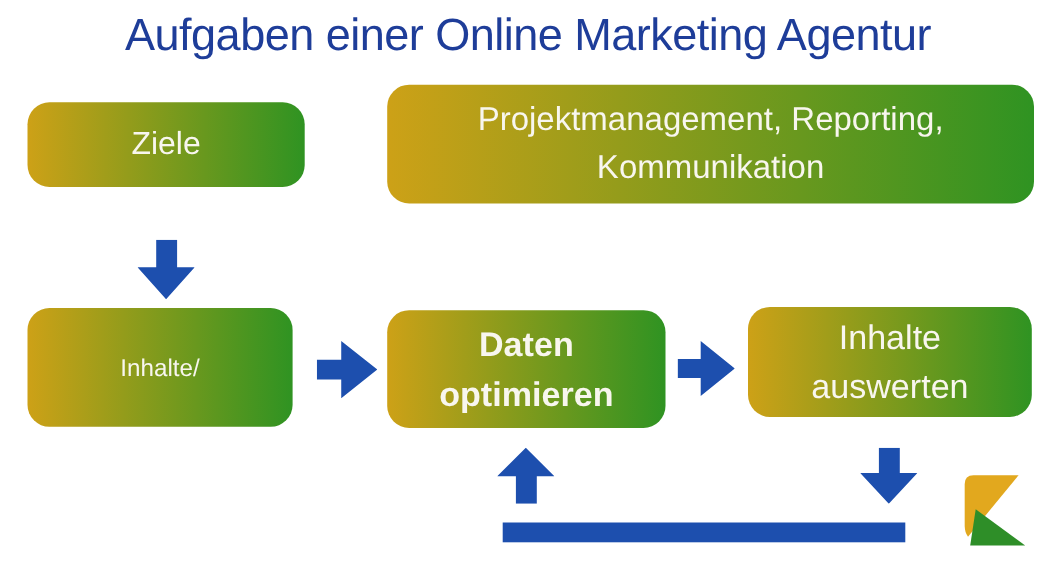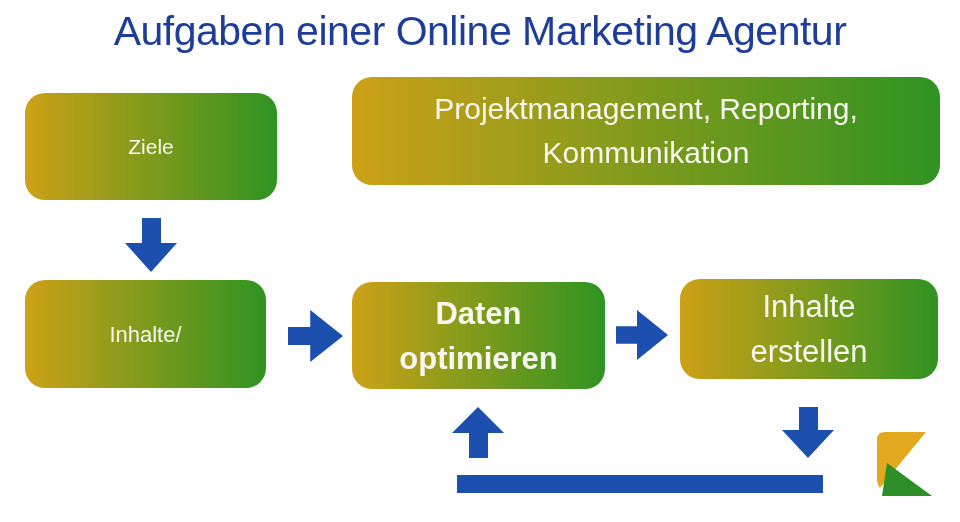--- a/index.html
+++ b/index.html
@@ -13,21 +13,21 @@
     color:var(--title-blue);
   }
   .gbox{
     position:absolute;border-radius:20px;
     background:linear-gradient(90deg,var(--gradient-gold),var(--gradient-green));
     color:var(--box-text);
     display:flex;flex-direction:column;justify-content:center;align-items:center;
     text-align:center;
   }
   .gbox .line{display:block;}
-  .box-ziele{left:25px;top:93px;width:252px;height:107px;font-size:21px;line-height:45px;}
+  .box-ziele{left:25px;top:93px;width:252px;height:77px;font-size:29px;line-height:45px;}
   .box-projekt{left:352px;top:77px;width:588px;height:108px;font-size:30px;line-height:44px;}
   .box-inhalte-kampagnen{left:25px;top:280px;width:241px;height:108px;font-size:22px;line-height:29px;}
   .box-daten{left:352px;top:282px;width:253px;height:107px;font-size:31px;line-height:45px;font-weight:bold;}
   .box-optimieren{left:680px;top:279px;width:258px;height:100px;font-size:31px;line-height:45px;}
   .arrow{position:absolute;color:var(--arrow-blue);}
   .arrow svg{display:block;width:100%;height:100%;}
   .arrow-down-1{left:125px;top:218px;width:52px;height:54px;}
   .arrow-right-1{left:288px;top:310px;width:55px;height:52px;}
   .arrow-right-2{left:616px;top:310px;width:52px;height:50px;}
   .arrow-up{left:452px;top:407px;width:52px;height:51px;}
@@ -79,21 +79,21 @@
   </div>
 
   <div class="arrow arrow-right-2">
     <svg viewBox="0 0 52 52" preserveAspectRatio="none" aria-hidden="true">
       <path d="M0 17 H21 V0 L52 26 L21 52 V35 H0 Z" fill="currentColor"></path>
     </svg>
   </div>
 
   <div class="gbox box-optimieren">
     <span class="line">Inhalte</span>
-    <span class="line">erstellen</span>
+    <span class="line">auswerten</span>
   </div>
 
   <div class="arrow arrow-up">
     <svg viewBox="0 0 52 51" preserveAspectRatio="none" aria-hidden="true">
       <path d="M26 0 L52 26 H36 V51 H17 V26 H0 Z" fill="currentColor"></path>
     </svg>
   </div>
 
   <div class="arrow arrow-down-2">
     <svg viewBox="0 0 52 51" preserveAspectRatio="none" aria-hidden="true">

